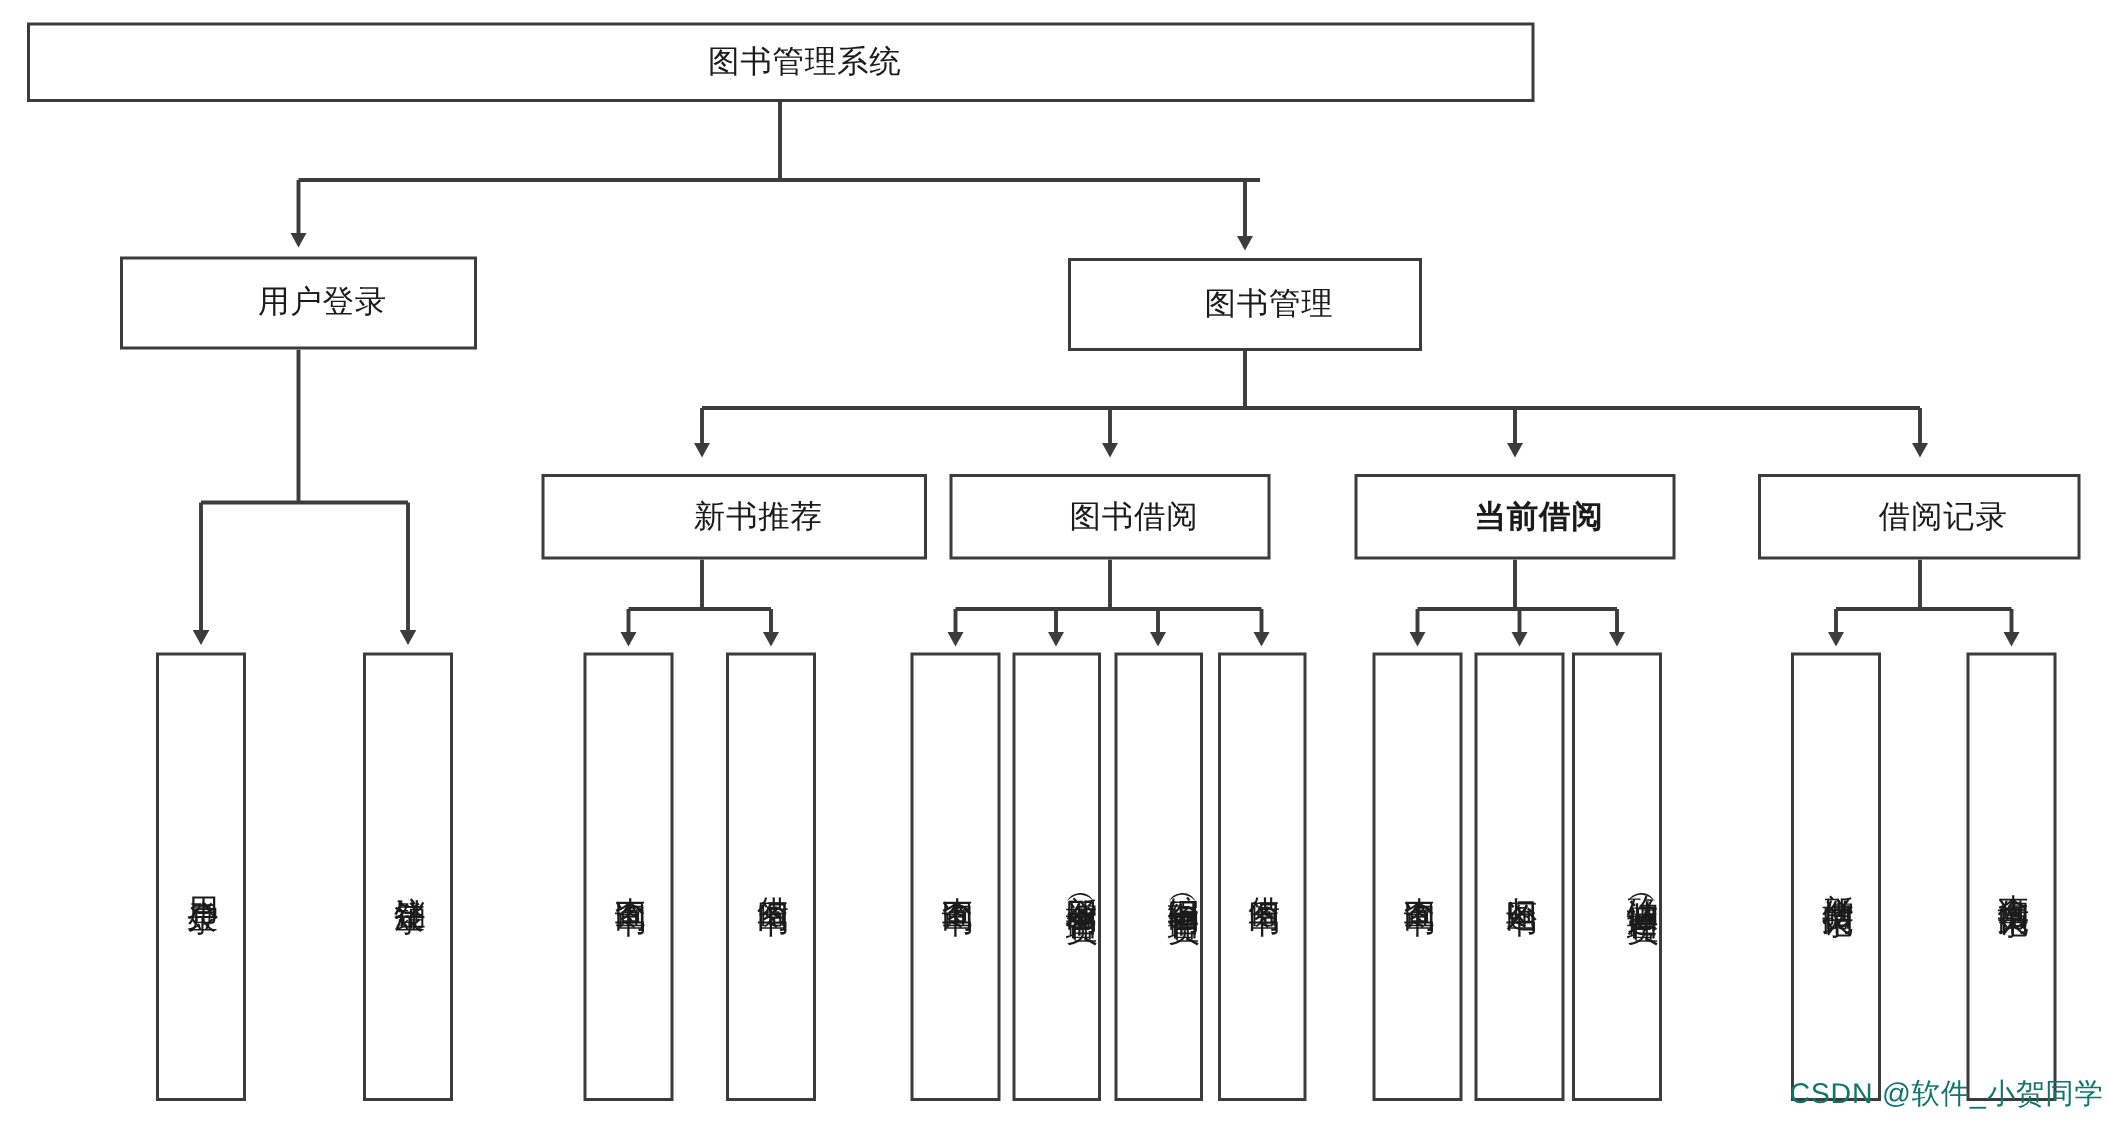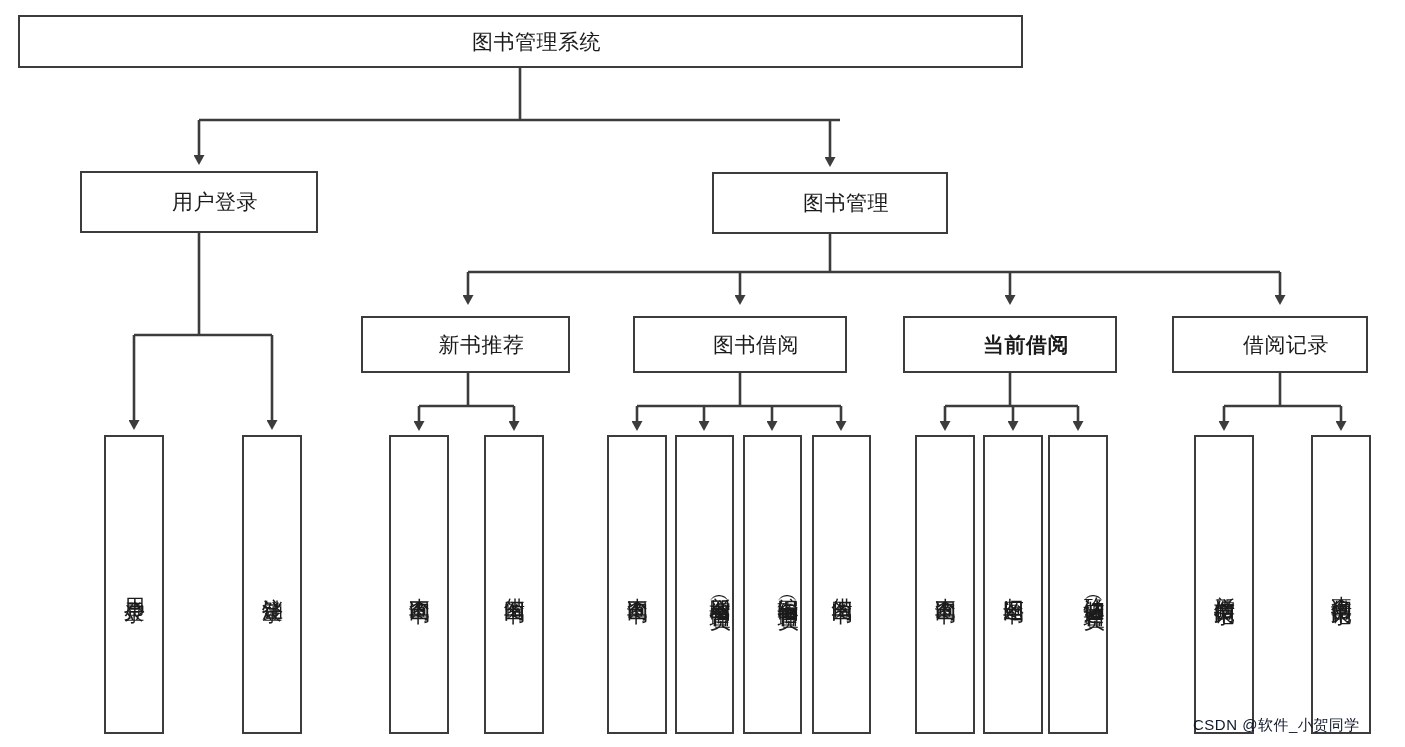--- a/index.html
+++ b/index.html
@@ -50,22 +50,22 @@
     align-items: flex-start;
     justify-content: center;
     padding-top: 8px;
   }
   .node-v.v-short {
     align-items: center;
     padding-top: 0;
   }
   .watermark {
     position: absolute;
-    font-size: 15px;
-    color: #0f172a;
+    font-size: 19px;
+    color: #0f766e;
     letter-spacing: 0.5px;
     white-space: nowrap;
     pointer-events: none;
   }
 </style>
 </head>
 <body>
 
 <div id="canvas">
 
@@ -123,30 +123,30 @@
     <span>图书管理系统</span>
   </div>
 
   <div class="node node-h" style="left:80px; top:171px; width:238px; height:62px;">
     <span>用户登录</span>
   </div>
   <div class="node node-h" style="left:712px; top:172px; width:236px; height:62px;">
     <span>图书管理</span>
   </div>
 
-  <div class="node node-h" style="left:361px; top:316px; width:209px; height:57px;">
+  <div class="node node-h" style="left:361px; top:316px; width:257px; height:57px;">
     <span>新书推荐</span>
   </div>
   <div class="node node-h" style="left:633px; top:316px; width:214px; height:57px;text-align:right;">
     <span>图书借阅</span>
   </div>
   <div class="node node-h" style="left:903px; top:316px; width:214px; height:57px;font-weight:bold;">
     <span>当前借阅</span>
   </div>
-  <div class="node node-h" style="left:1172px; top:316px; width:196px; height:57px;">
+  <div class="node node-h" style="left:1172px; top:316px; width:215px; height:57px;">
     <span>借阅记录</span>
   </div>
 
   <div class="node node-v v-short" style="left:104px; top:435px; width:60px; height:299px;">
     <span>用户登录</span>
   </div>
   <div class="node node-v v-short" style="left:242px; top:435px; width:60px; height:299px;">
     <span>注销登录</span>
   </div>
 

